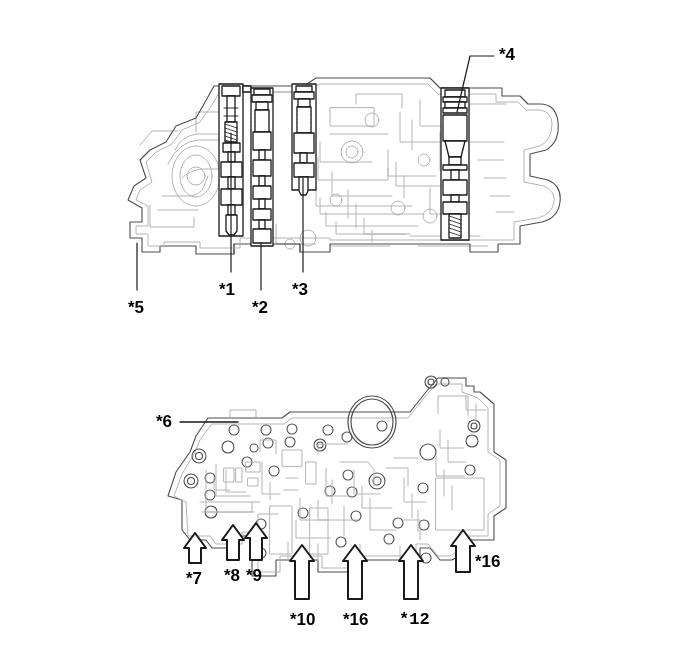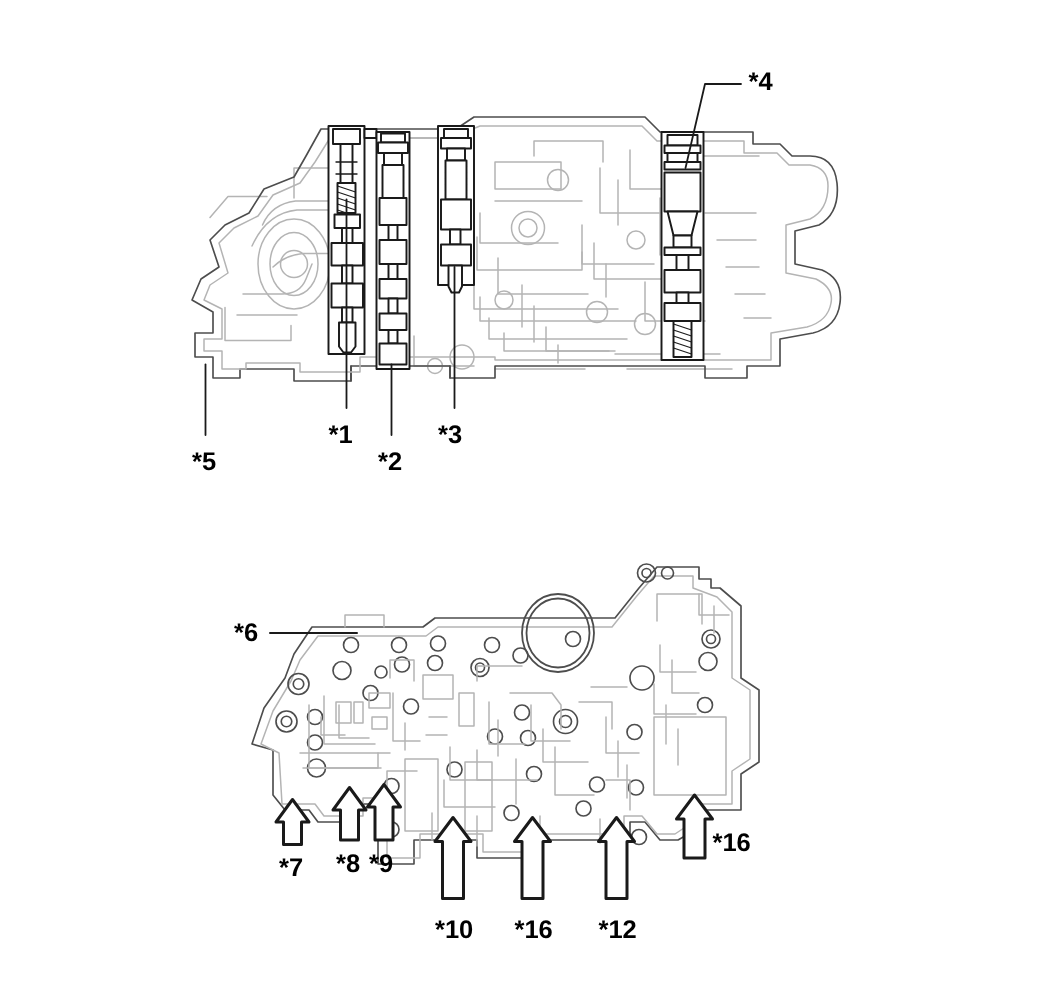--- a/index.html
+++ b/index.html
@@ -357,16 +357,16 @@
   <span class="cal" style="left:292px;top:281px;">*3</span>
   <span class="cal" style="left:499px;top:46px;">*4</span>
   <span class="cal" style="left:128px;top:299px;">*5</span>
 
   <span class="cal" style="left:156px;top:413px;">*6</span>
   <span class="cal" style="left:186px;top:570px;">*7</span>
   <span class="cal" style="left:224px;top:567px;">*8</span>
   <span class="cal" style="left:246px;top:567px;">*9</span>
   <span class="cal" style="left:290px;top:611px;">*10</span>
   <span class="cal" style="left:343px;top:611px;">*16</span>
-  <span class="cal" style="left:399px;top:611px;">*12</span>
+  <span class="cal" style="left:399px;top:611px;font-family:Liberation Mono, monospace;">*12</span>
   <span class="cal" style="left:475px;top:553px;">*16</span>
 
 </div>
 
 </body></html>

